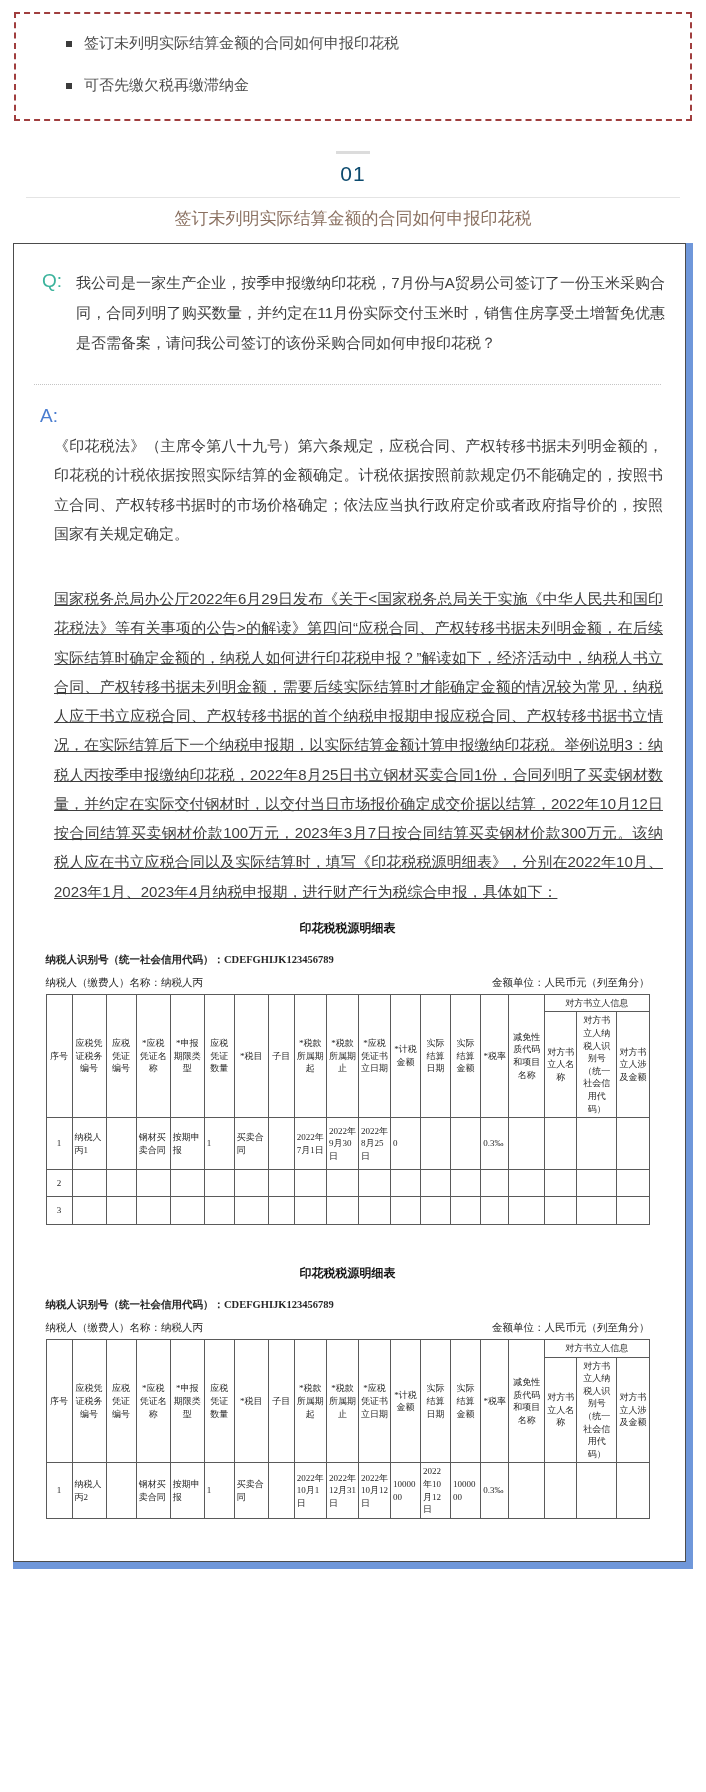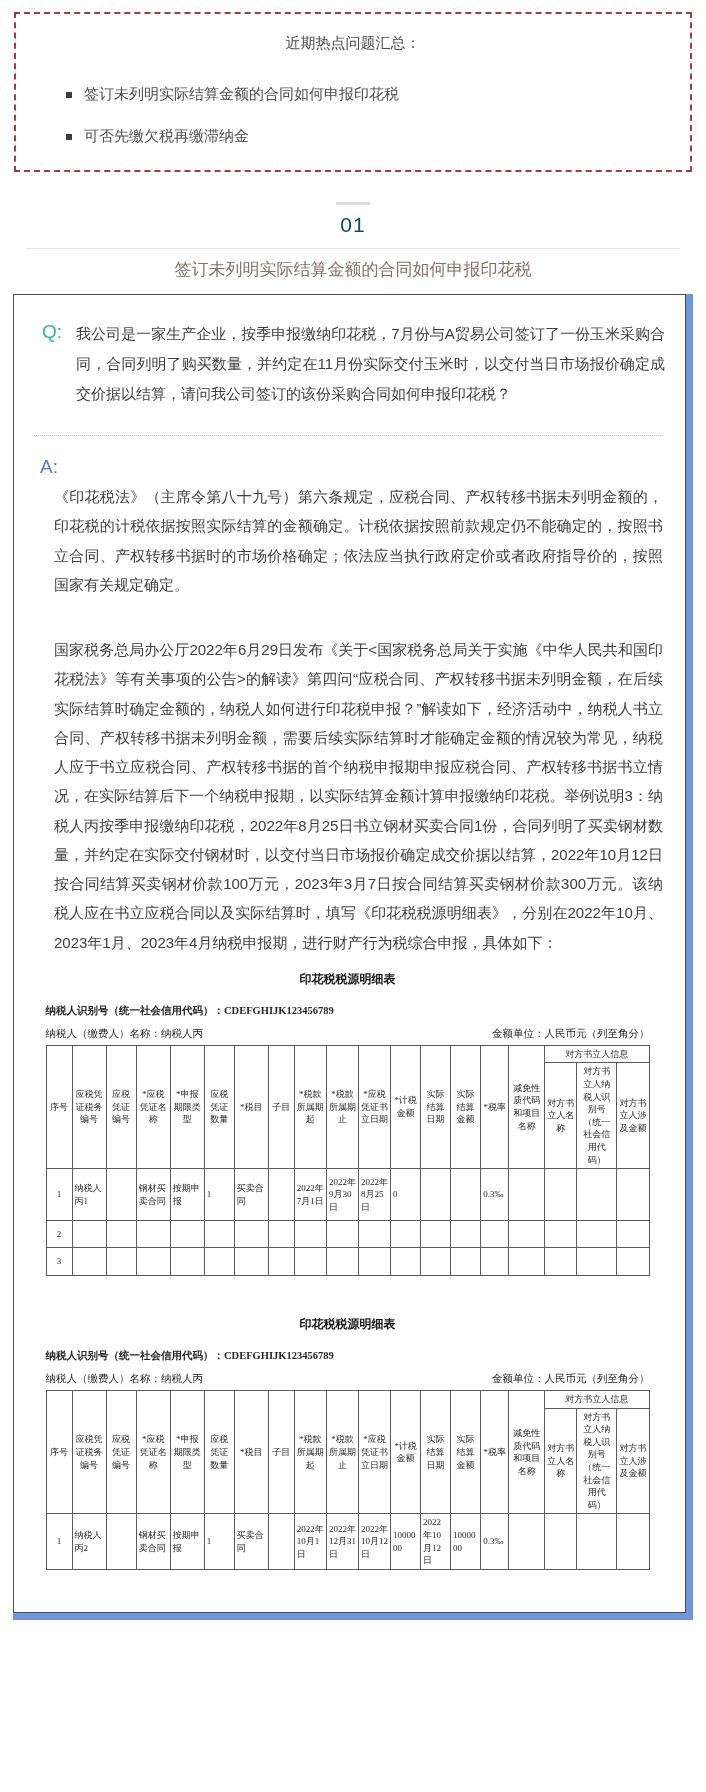--- a/index.html
+++ b/index.html
@@ -74,21 +74,21 @@
     margin: 26px 4px 20px;
   }
   .a-label { color: #4a7dd0; font-size: 19px; margin: 0 0 4px 10px; }
   .answer p {
     font-size: 15px;
     line-height: 1.95;
     text-align: justify;
     margin: 0 2px 36px 24px;
     color: #3e3e3e;
   }
-  .answer p:last-child { margin-bottom: 14px; }
+  .answer p:last-child { margin-bottom: 14px; text-decoration: underline; }
 
   
   .sheet { margin-top: 6px; }
   .sheet + .sheet { margin-top: 40px; }
   .sheet-title {
     text-align: center;
     font-size: 12px;
     font-weight: bold;
     color: #141414;
     margin-bottom: 16px;
@@ -125,21 +125,20 @@
   table.tax-table td { text-align: left; }
   table.tax-table td:first-child { text-align: center; }
   table.tax-table tbody tr:nth-child(1) { height: 52px; }
   table.tax-table tbody tr:nth-child(2) { height: 27px; }
   table.tax-table tbody tr:nth-child(3) { height: 28px; }
 </style>
 </head>
 <body>
 
 <div class="hot-box">
-  <div class="hot-title">近期热点问题汇总：</div>
   <div class="hot-item">
     <span class="bullet-square"></span>
     <span>签订未列明实际结算金额的合同如何申报印花税</span>
   </div>
   <div class="hot-item">
     <span class="bullet-square"></span>
     <span>可否先缴欠税再缴滞纳金</span>
   </div>
 </div>
 
@@ -148,21 +147,21 @@
   <div class="section-number">01</div>
   <hr class="section-rule">
   <div class="section-title">签订未列明实际结算金额的合同如何申报印花税</div>
 </div>
 
 <div class="qa-wrap">
   <div class="qa-box">
 
     <div class="q-row">
       <span class="q-label">Q:</span>
-      <span class="q-text">我公司是一家生产企业，按季申报缴纳印花税，7月份与A贸易公司签订了一份玉米采购合同，合同列明了购买数量，并约定在11月份实际交付玉米时，以交付当日市场报价确定成交价据以结算，请问我公司签订的该份采购合同如何申报印花税？</span>
+      <span class="q-text">我公司是一家生产企业，按季申报缴纳印花税，7月份与A贸易公司签订了一份玉米采购合同，合同列明了购买数量，并约定在11月份实际交付玉米时，销售住房享受土增暂免优惠是否需备案，请问我公司签订的该份采购合同如何申报印花税？</span>
     </div>
 
     <hr class="qa-divider">
 
     <div>
       <div class="a-label">A:</div>
       <div class="answer">
         <p>《印花税法》（主席令第八十九号）第六条规定，应税合同、产权转移书据未列明金额的，印花税的计税依据按照实际结算的金额确定。计税依据按照前款规定仍不能确定的，按照书立合同、产权转移书据时的市场价格确定；依法应当执行政府定价或者政府指导价的，按照国家有关规定确定。</p>
         <p>国家税务总局办公厅2022年6月29日发布《关于&lt;国家税务总局关于实施《中华人民共和国印花税法》等有关事项的公告&gt;的解读》第四问“应税合同、产权转移书据未列明金额，在后续实际结算时确定金额的，纳税人如何进行印花税申报？”解读如下，经济活动中，纳税人书立合同、产权转移书据未列明金额，需要后续实际结算时才能确定金额的情况较为常见，纳税人应于书立应税合同、产权转移书据的首个纳税申报期申报应税合同、产权转移书据书立情况，在实际结算后下一个纳税申报期，以实际结算金额计算申报缴纳印花税。举例说明3：纳税人丙按季申报缴纳印花税，2022年8月25日书立钢材买卖合同1份，合同列明了买卖钢材数量，并约定在实际交付钢材时，以交付当日市场报价确定成交价据以结算，2022年10月12日按合同结算买卖钢材价款100万元，2023年3月7日按合同结算买卖钢材价款300万元。该纳税人应在书立应税合同以及实际结算时，填写《印花税税源明细表》，分别在2022年10月、2023年1月、2023年4月纳税申报期，进行财产行为税综合申报，具体如下：</p>
       </div>

